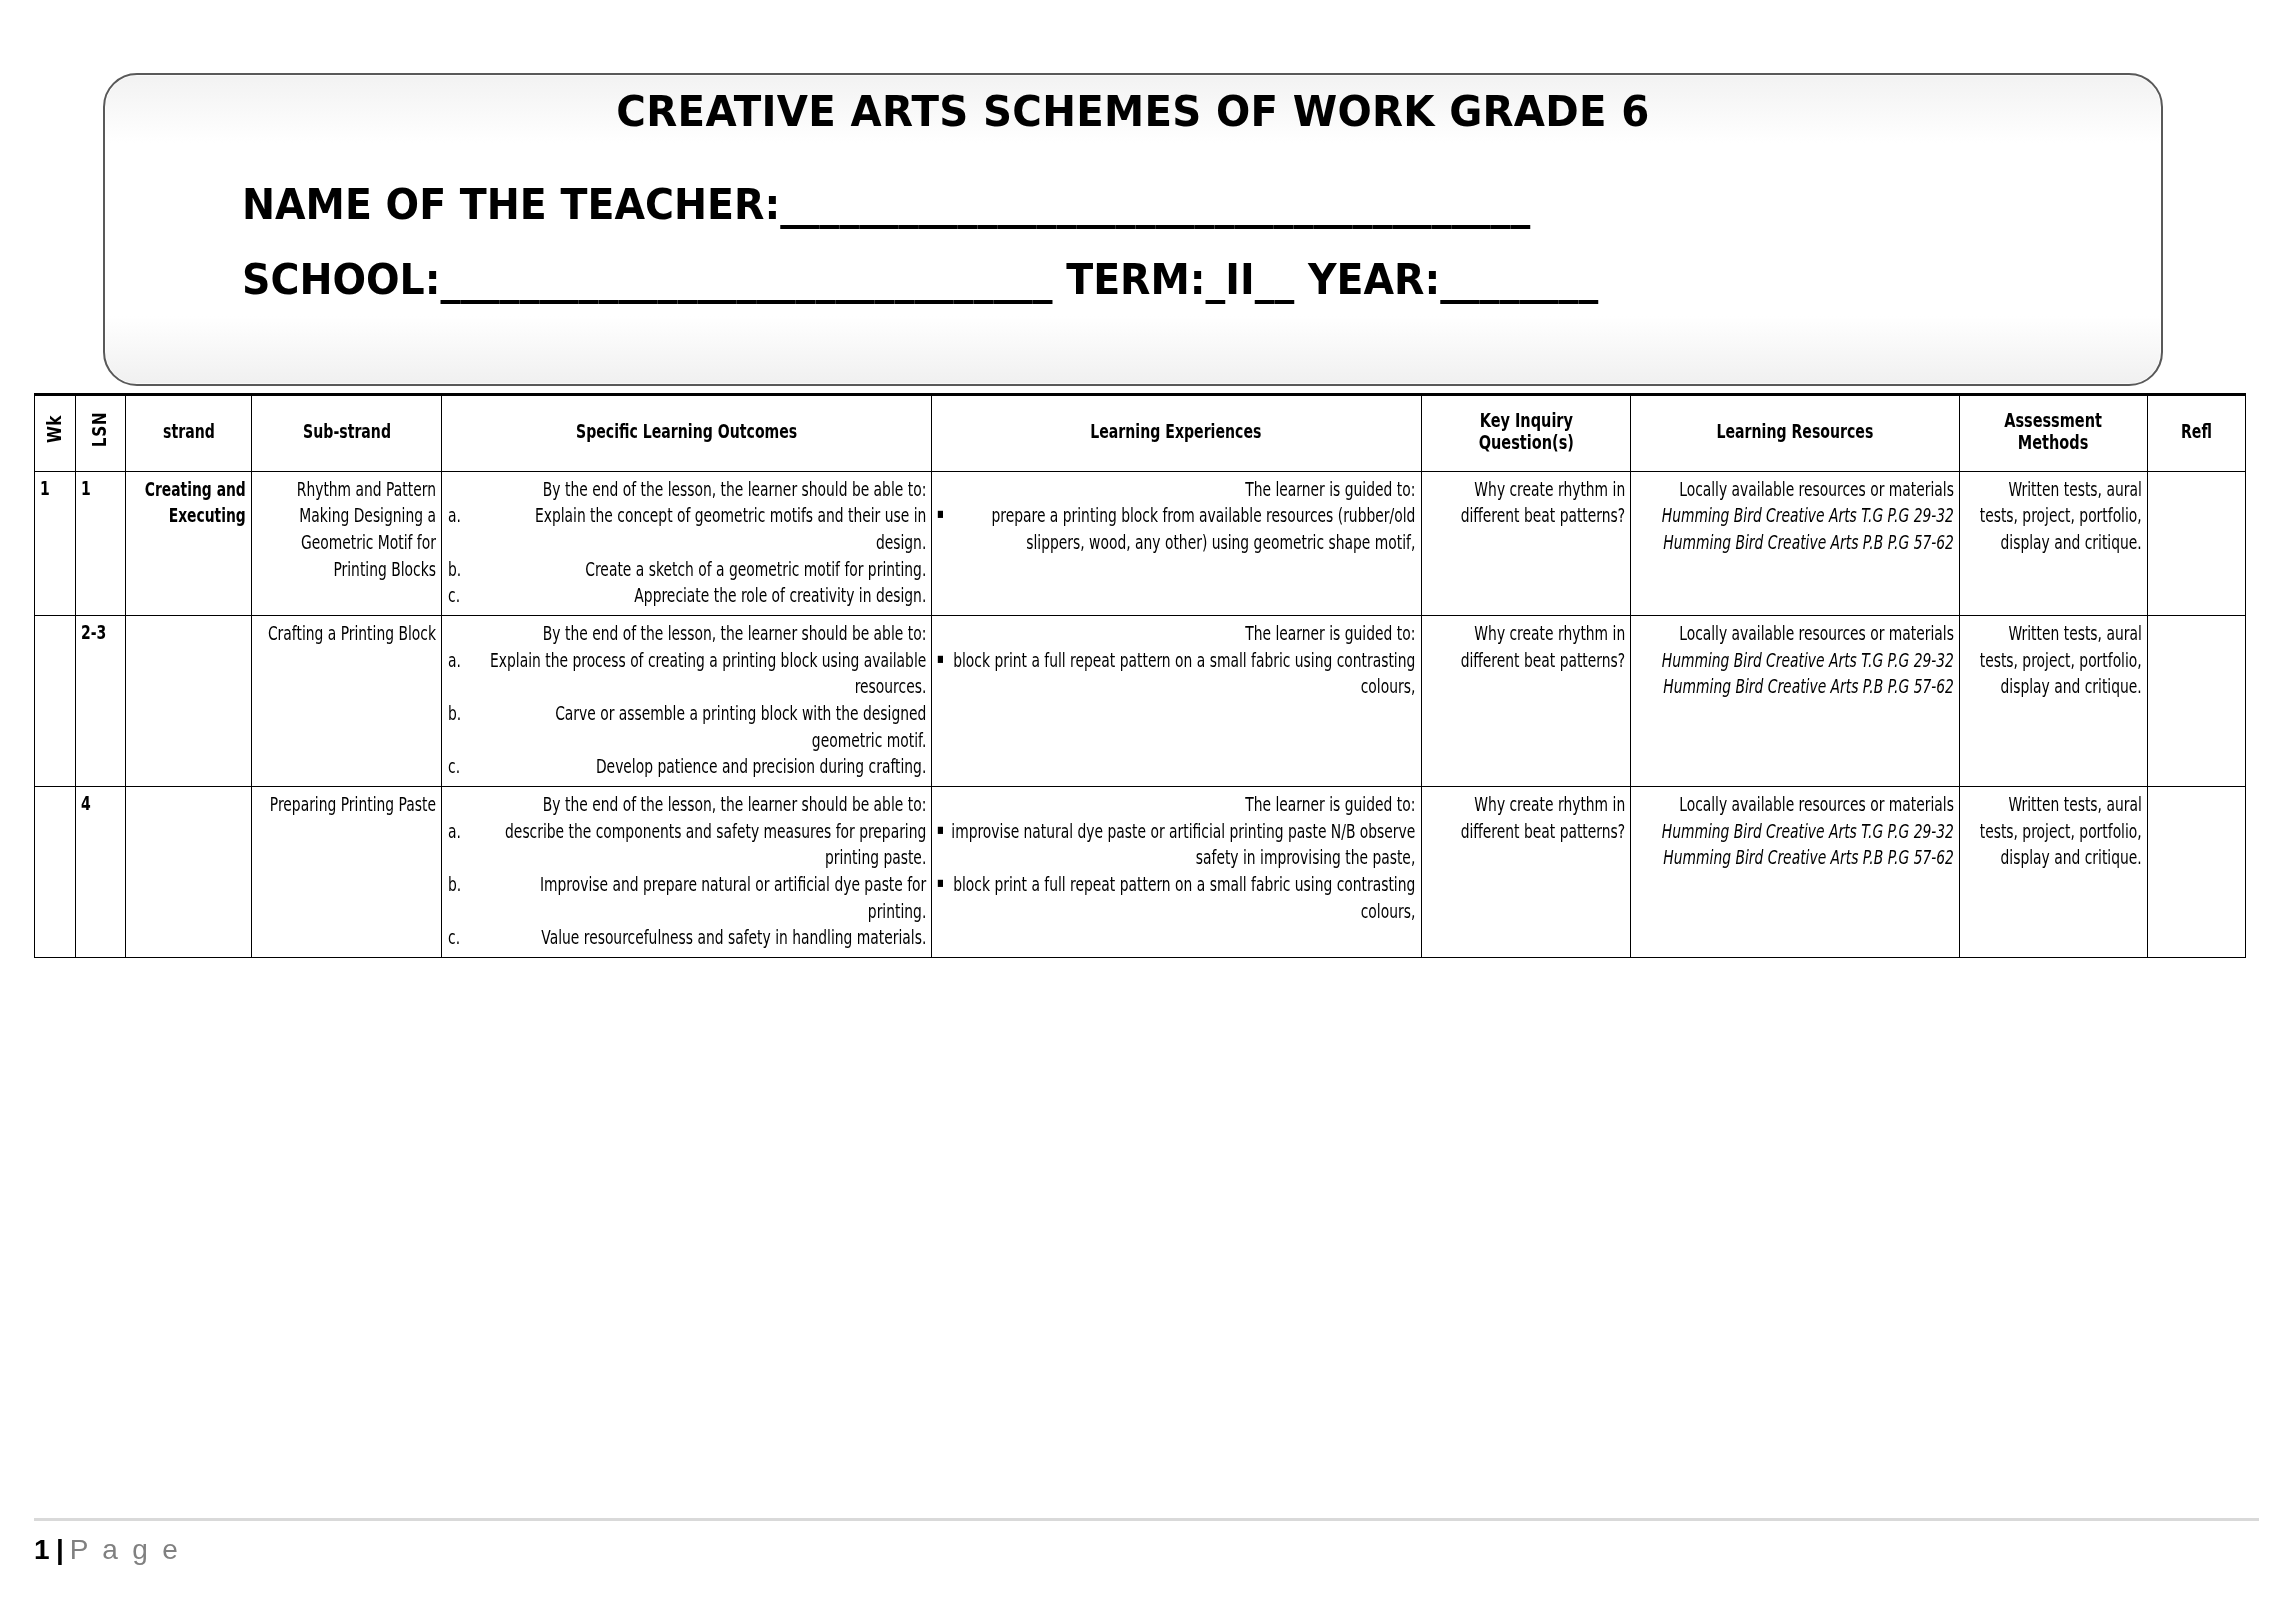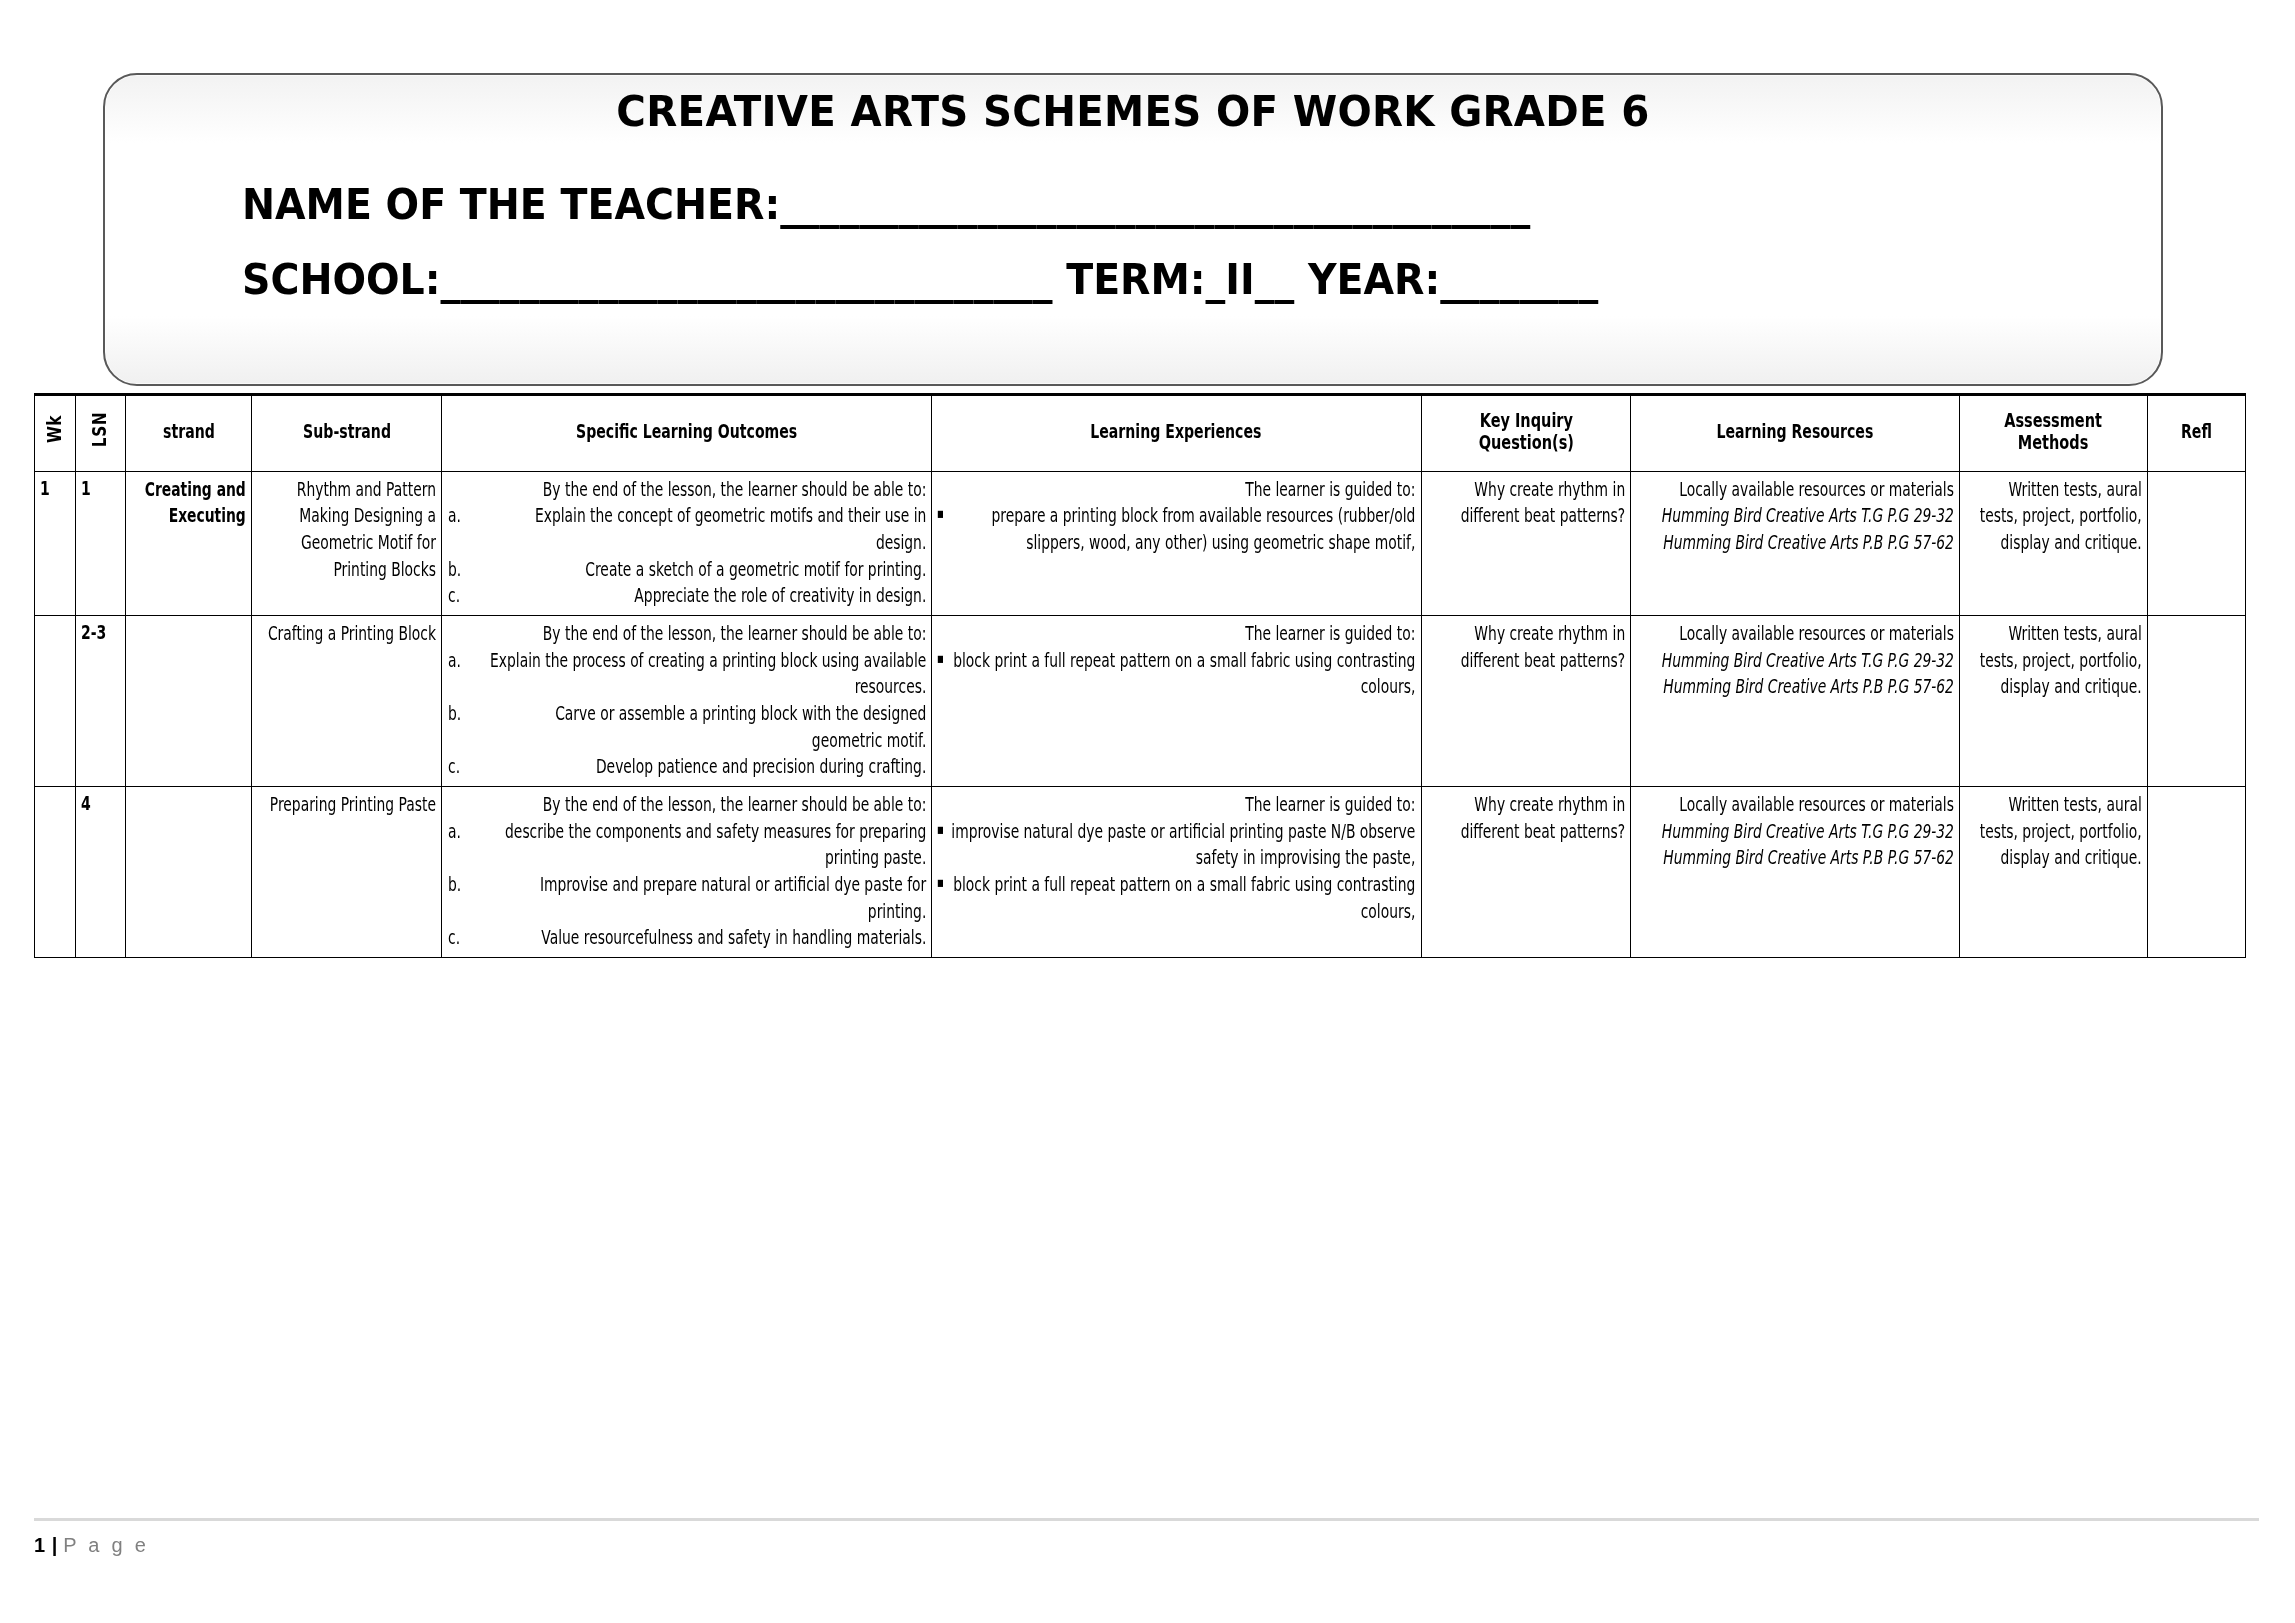--- a/index.html
+++ b/index.html
@@ -178,21 +178,21 @@
     width: 2225px;
   }
   #footer-rule {
     height: 2.6px;
     background: #d9d9d9;
     width: 100%;
   }
   #footer-text {
     margin-top: 13px;
     font-family: "Liberation Sans", sans-serif;
-    font-size: 20px;
+    font-size: 28px;
     color: #808080;
     letter-spacing: 3.3px;
   }
   #footer-text .pg-num {
     color: #000000;
     font-weight: bold;
     letter-spacing: 0;
   }
   #footer-text .pg-bar {
     color: #000000;

